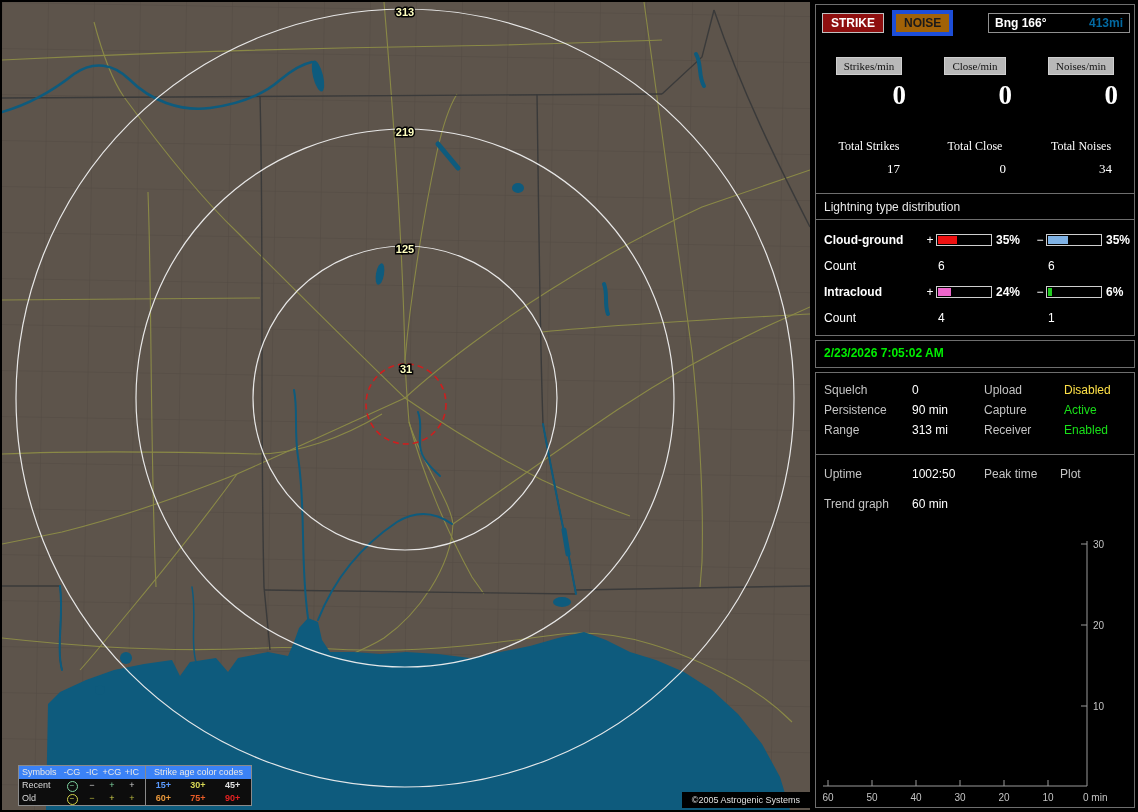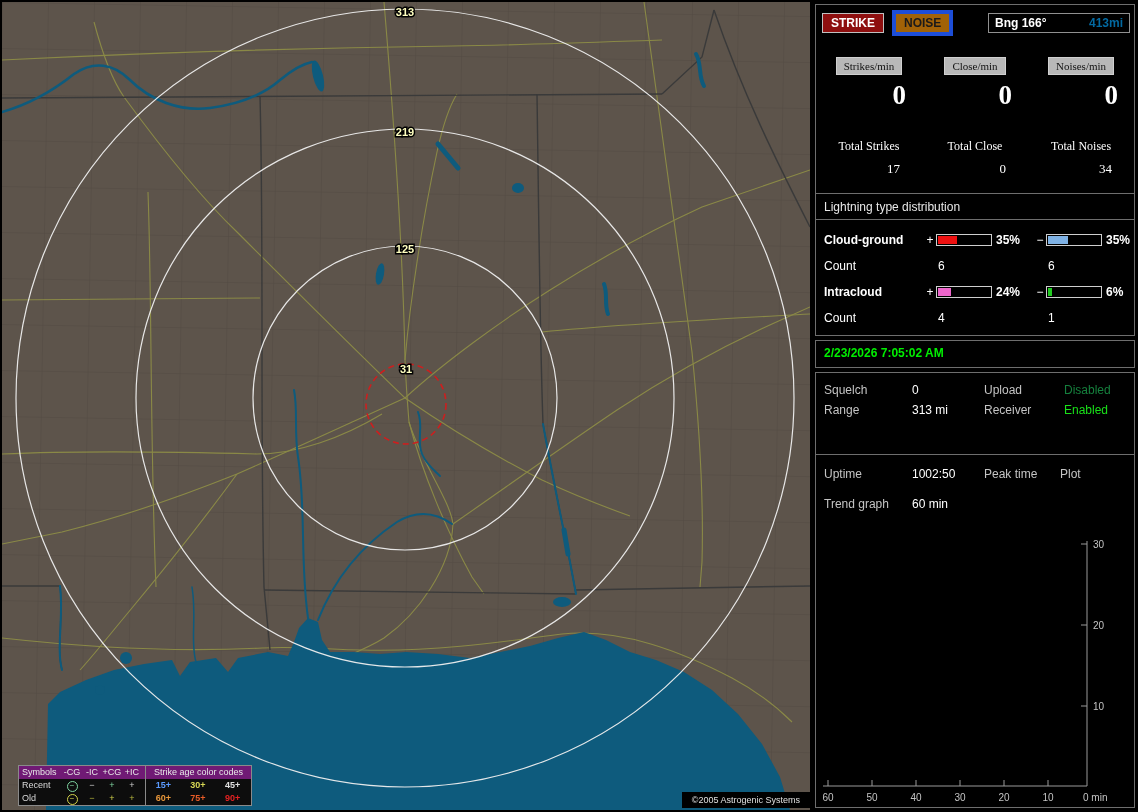--- a/index.html
+++ b/index.html
@@ -9,21 +9,21 @@
   
   #map-wrap{position:absolute;left:2px;top:2px;width:808px;height:808px;}
   #map-wrap svg{display:block;}
 
   
   #legend{position:absolute;left:16px;bottom:4px;width:232px;background:#0d0d0d;
           border:1px solid #8a8a8a;font-size:9px;color:#d8d8d8;display:flex;}
   .lg-left{width:126px;}
   .lg-right{flex:1;border-left:1px solid #8a8a8a;}
   .lg-row{display:flex;height:13px;line-height:13px;align-items:center;}
-  .lg-head{background:#701a75;color:#e8e8e8;}
+  .lg-head{background:#3b82f6;color:#e8e8e8;}
   .lg-lab{width:40px;padding-left:3px;}
   .lg-cell{width:20px;text-align:center;}
   .lg-age{width:33%;text-align:center;font-weight:bold;}
   .lg-age-title{width:100%;text-align:center;}
   .circ{border:1px solid currentColor;border-radius:50%;width:9px;height:9px;
         line-height:8px;display:inline-block;text-align:center;font-size:8px;}
 
   #copyright{position:absolute;right:0;bottom:2px;background:#000;color:#e0e0e0;
              font-size:9px;padding:3px 10px;}
 
@@ -298,21 +298,27 @@
 
   <div class="pbox" id="box2">
     <div class="datetime">2/23/2026 7:05:02 AM</div>
   </div>
 
   <div class="pbox" id="box3">
     <div class="setrow">
       <span class="lab">Squelch</span>
       <span class="val">0</span>
       <span class="lab">Upload</span>
-      <span class="val" style="color:#15803d">Disabled</span>
+      <span class="val" style="color:#fde047">Disabled</span>
+    </div>
+    <div class="setrow">
+      <span class="lab">Persistence</span>
+      <span class="val">90 min</span>
+      <span class="lab">Capture</span>
+      <span class="val" style="color:#19e019">Active</span>
     </div>
     <div class="setrow">
       <span class="lab">Range</span>
       <span class="val">313 mi</span>
       <span class="lab">Receiver</span>
       <span class="val" style="color:#19e019">Enabled</span>
     </div>
   </div>
 
   <div class="pbox" id="box4">

